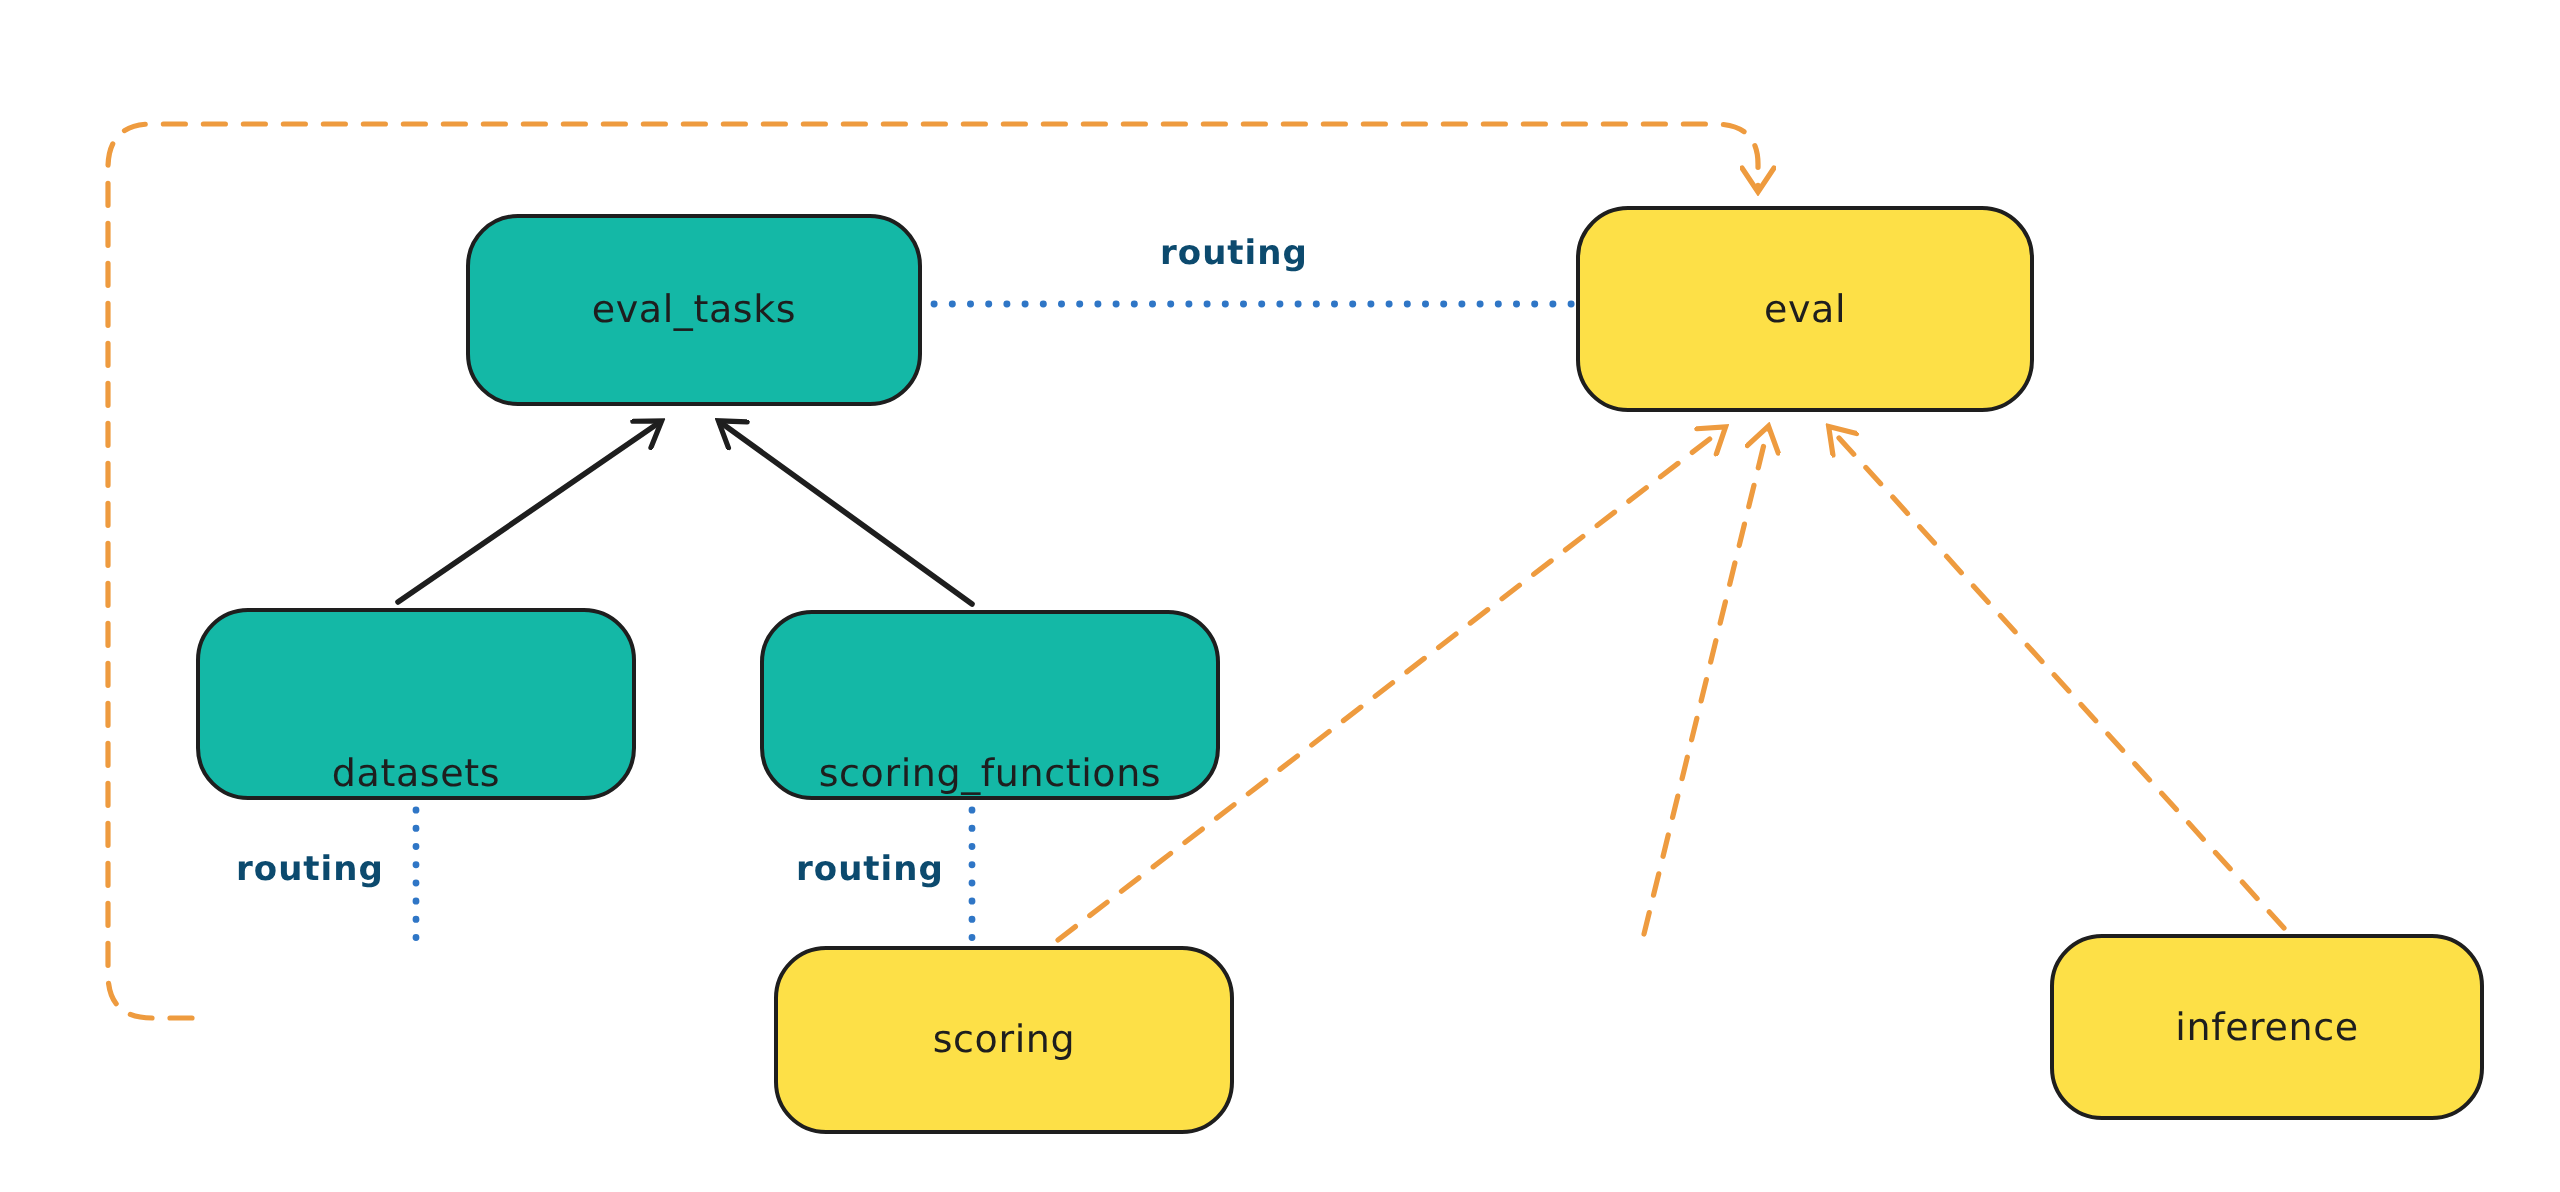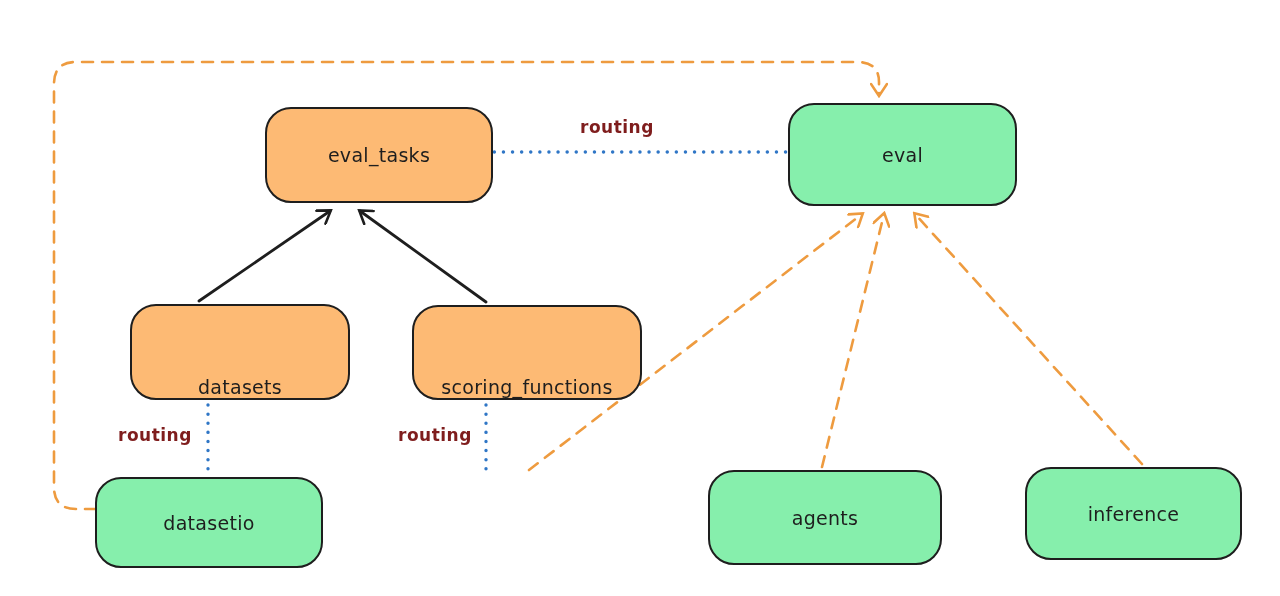--- a/index.html
+++ b/index.html
@@ -21,25 +21,25 @@
     box-sizing: border-box;
     border: 2.6px solid #1e1e1e;
     border-radius: 26px;
     display: flex;
     align-items: center;
     justify-content: center;
     font-size: 19px;
     color: #1e1e1e;
     letter-spacing: 0.3px;
   }
-  .node.blue  { background: #fdba74; margin-left: 32px; }
-  .node.green { background: #86efac; }
+  .node.blue  { background: #14b8a6; }
+  .node.green { background: #fde047; }
   .edge-label {
     position: absolute;
-    color: #7f1d1d;
+    color: #0c4a6e;
     font-size: 17px;
     font-weight: 600;
     letter-spacing: 0.5px;
     white-space: nowrap;
   }
 </style>
 </head>
 <body>
 
 <div id="canvas">
@@ -82,28 +82,25 @@
   </div>
 
   <div class="node blue" style="left:98px; top:304px; width:220px; height:96px;align-items:flex-end;">
     <span>datasets</span>
   </div>
 
   <div class="node blue" style="left:380px; top:305px; width:230px; height:95px;align-items:flex-end;">
     <span>scoring_functions</span>
   </div>
 
-  <div class="node green" style="left:95px; top:477px; width:228px; height:91px;">
-    <span>datasetio</span>
+
+  <div class="node green" style="left:387px; top:473px; width:230px; height:94px;">
+    <span>scoring</span>
   </div>
 
-
-  <div class="node green" style="left:708px; top:470px; width:234px; height:95px;">
-    <span>agents</span>
-  </div>
 
   <div class="node green" style="left:1025px; top:467px; width:217px; height:93px;justify-content:center;">
     <span>inference</span>
   </div>
 
   <span class="edge-label" style="left:580px; top:117px;">routing</span>
 
   <span class="edge-label" style="left:118px; top:425px;">routing</span>
 
   <span class="edge-label" style="left:398px; top:425px;">routing</span>

